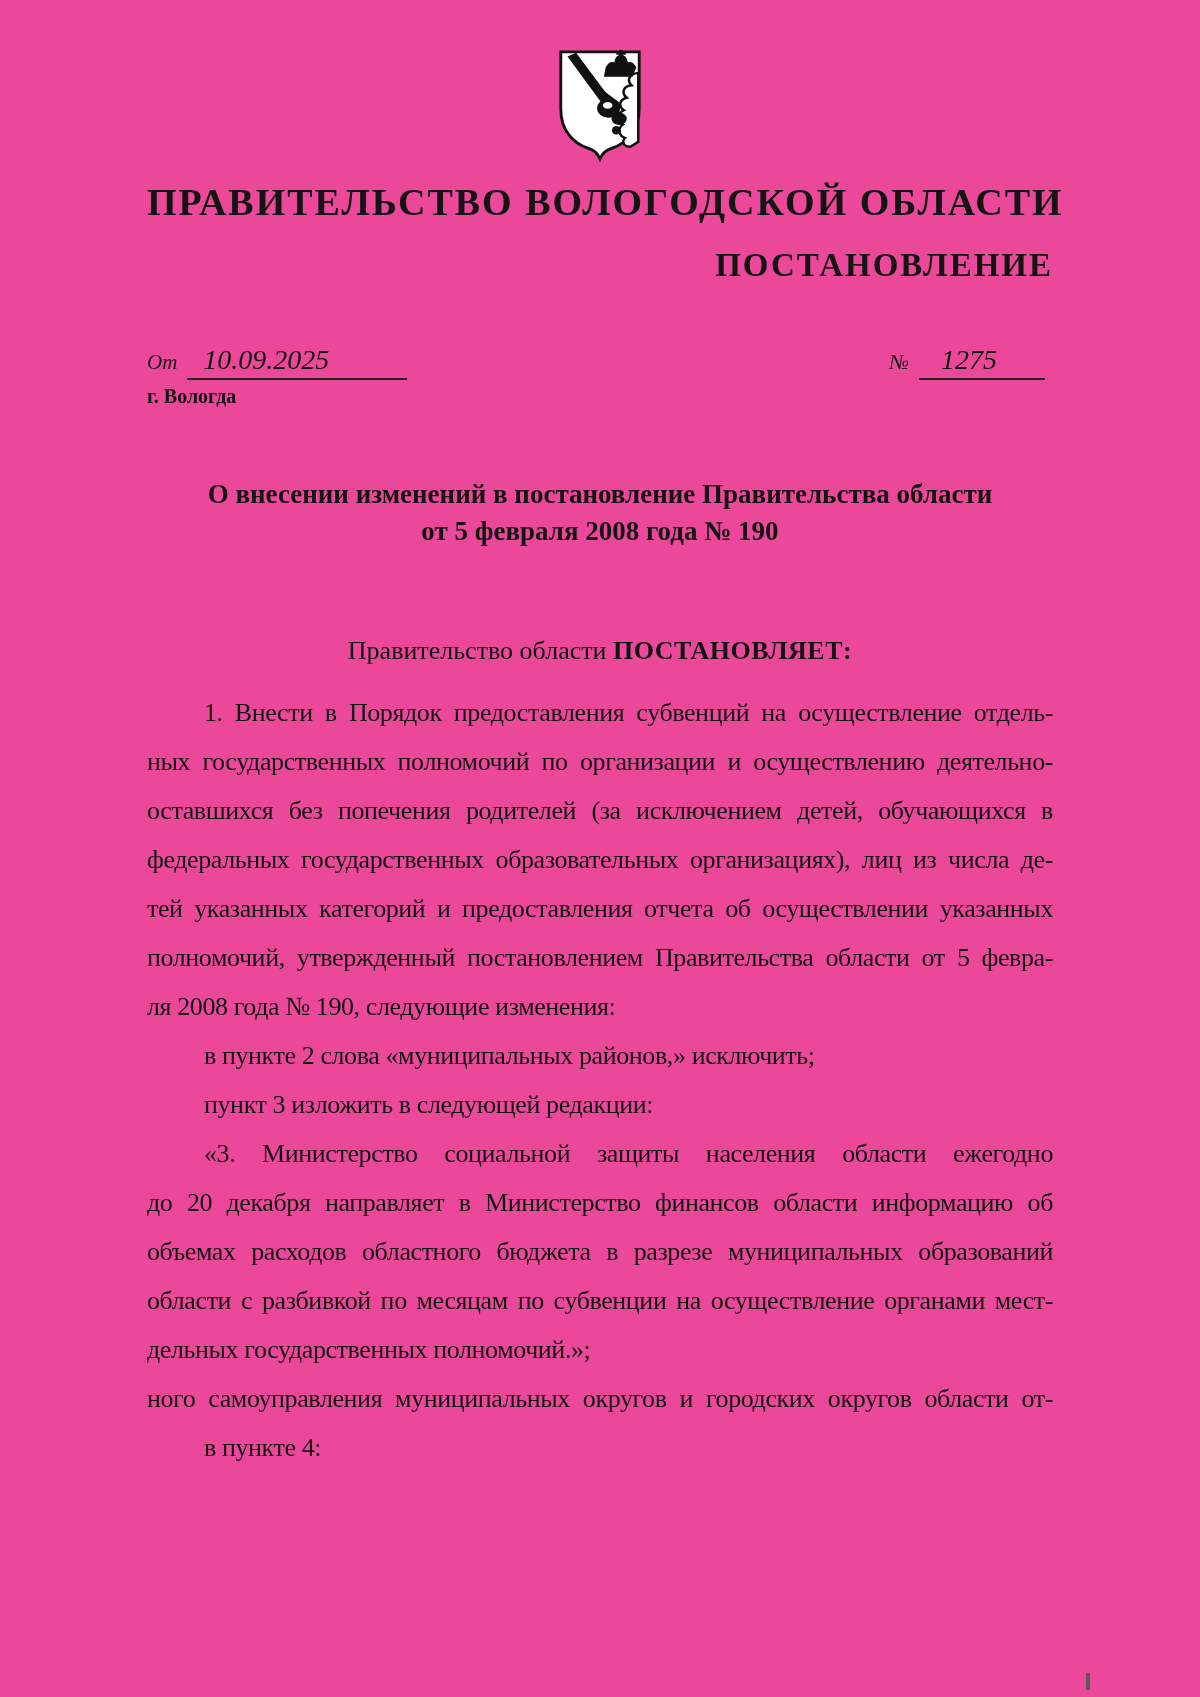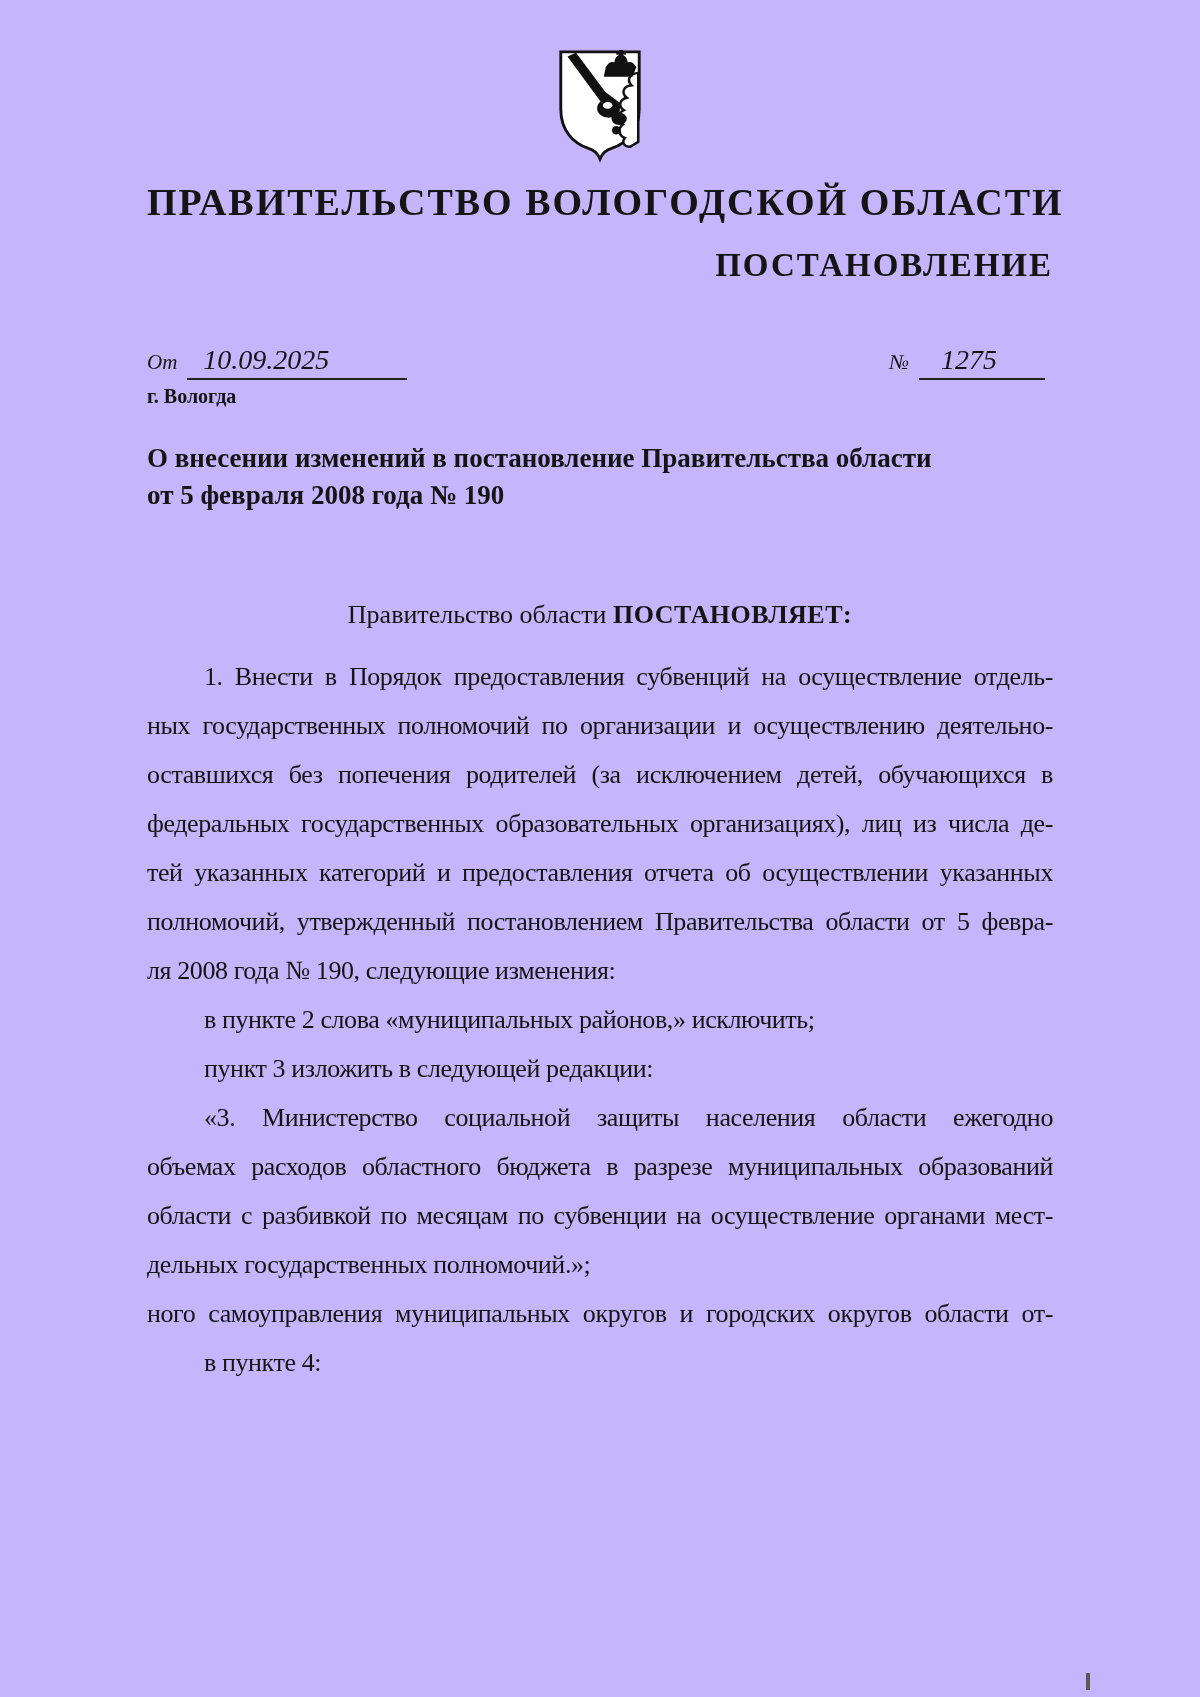--- a/index.html
+++ b/index.html
@@ -1,20 +1,20 @@
 <!DOCTYPE html>
 <html><head>
 <meta charset="utf-8">
 <style>
   html,body { margin:0; padding:0; background:#e8e8e8; }
   .page {
     position:relative;
     width:1200px; height:1697px;
     margin:0 auto;
-    background:#c4b5fd;
+    background:#ec4899;
     color:#141414;
     font-family:"Liberation Serif","DejaVu Serif",serif;
     overflow:hidden;
   }
   .content { margin:0 147px; }
 
   .coat { width:88px; margin:48px auto 0; display:block; }
 
   .org {
     margin-top:16px;
@@ -51,21 +51,22 @@
   .meta-right { margin-right:8px; }
 
   .city {
     margin-top:4px;
     text-align:left;
     font-size:20px; line-height:24px;
     font-weight:bold;
   }
 
   .title {
-    margin-top:32px;
+    margin-top:68px;
+    text-align:center;
     font-size:27px; line-height:37px;
     font-weight:bold;
   }
 
   .preamble {
     margin-top:84px;
     font-size:26px; line-height:34px;text-align:center;
   }
   .preamble .bold { font-weight:bold; letter-spacing:0.5px; }
 
@@ -141,20 +142,21 @@
         <div class="doc-line indent justify">1. Внести в Порядок предоставления субвенций на осуществление отдель-</div>
         <div class="doc-line justify">ных государственных полномочий по организации и осуществлению деятельно-</div>
         <div class="doc-line justify">оставшихся без попечения родителей (за исключением детей, обучающихся в</div>
         <div class="doc-line justify">федеральных государственных образовательных организациях), лиц из числа де-</div>
         <div class="doc-line justify">тей указанных категорий и предоставления отчета об осуществлении указанных</div>
         <div class="doc-line justify">полномочий, утвержденный постановлением Правительства области от 5 февра-</div>
         <div class="doc-line">ля 2008 года № 190, следующие изменения:</div>
         <div class="doc-line indent">в пункте 2 слова «муниципальных районов,» исключить;</div>
         <div class="doc-line indent">пункт 3 изложить в следующей редакции:</div>
         <div class="doc-line indent justify">«3. Министерство социальной защиты населения области ежегодно</div>
+        <div class="doc-line justify">до 20 декабря направляет в Министерство финансов области информацию об</div>
         <div class="doc-line justify">объемах расходов областного бюджета в разрезе муниципальных образований</div>
         <div class="doc-line justify">области с разбивкой по месяцам по субвенции на осуществление органами мест-</div>
         <div class="doc-line">дельных государственных полномочий.»;</div>
         <div class="doc-line justify">ного самоуправления муниципальных округов и городских округов области от-</div>
         <div class="doc-line indent">в пункте 4:</div>
       </div>
 
   </div>
 
   <div class="artifact"></div>

